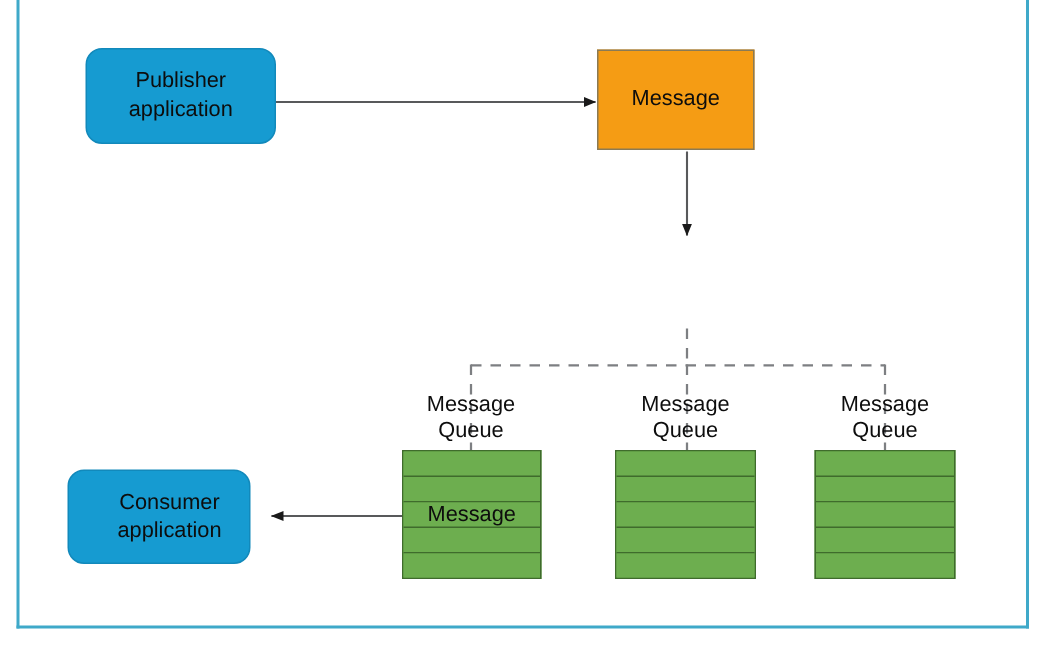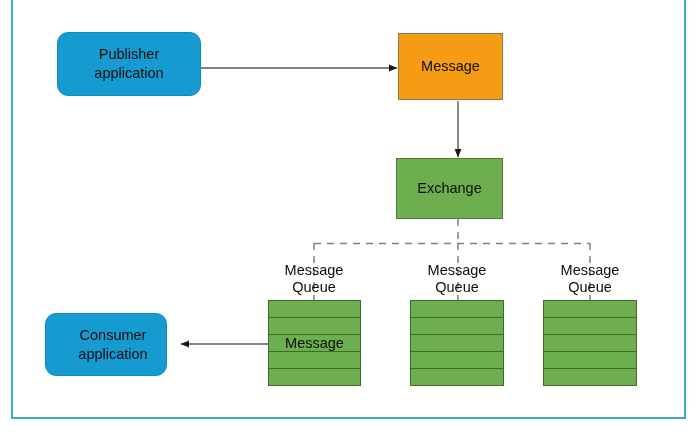--- a/index.html
+++ b/index.html
@@ -161,32 +161,29 @@
       <line class="dashed-stub" x1="314" y1="243" x2="314" y2="300"></line>
       <line class="dashed-stub" x1="458" y1="243" x2="458" y2="300"></line>
       <line class="dashed-stub" x1="590" y1="243" x2="590" y2="300"></line>
     </g>
 
     <g>
       <line class="solid-line" x1="268" y1="344" x2="181" y2="344" marker-end="url(#arrowEnd)"></line>
     </g>
   </svg>
 
-  <div class="node node-rounded" style="left:57px; top:32px; width:144px; height:64px;">
+  <div class="node node-rounded" style="left:57px; top:32px; width:127px; height:64px;">
     <span style="white-space:pre-line;">Publisher
 application</span>
   </div>
 
   <div class="node node-orange" style="left:398px; top:33px; width:105px; height:67px;">
     <span style="white-space:pre-line;">Message</span>
   </div>
 
-  <div class="node node-green" style="left:396px; top:158px; width:107px; height:61px;">
-    <span style="white-space:pre-line;">Exchange</span>
-  </div>
 
   <div class="node node-rounded" style="left:45px; top:313px; width:122px; height:63px;padding-left:14px;">
     <span style="white-space:pre-line;">Consumer
 application</span>
   </div>
 
   <div class="queue-label" style="left:264px; top:262px; width:100px;">Message
 Queue</div>
 
   <div class="queue-label" style="left:407px; top:262px; width:100px;">Message

